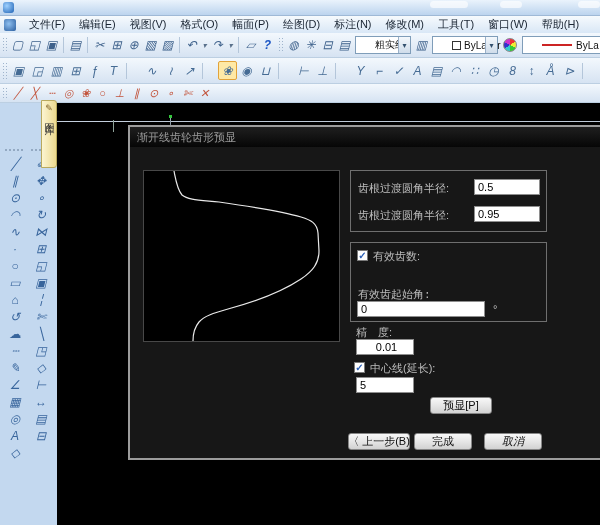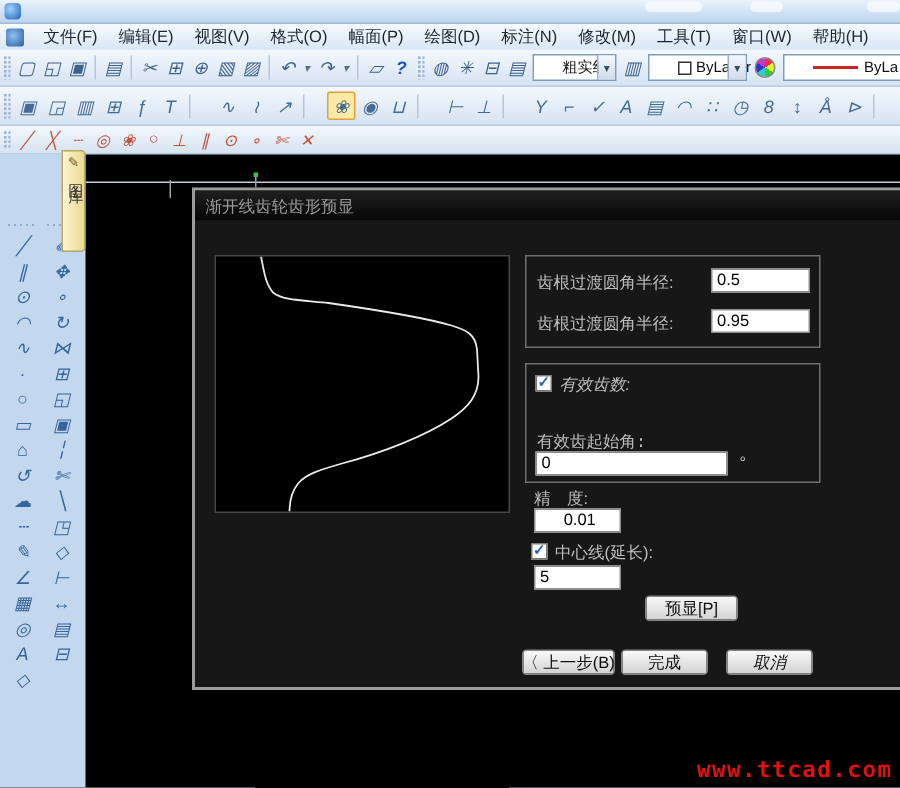--- a/index.html
+++ b/index.html
@@ -486,21 +486,20 @@
       </span>
     </div>
 </div>
 
 <div class="abs canvas">
   <div class="tab-baseline"></div>
   <div class="mark1"></div>
   <div class="mark2"></div>
   <span class="gdot" style="left:112px;top:12px;"></span>
   <span class="gdot" style="left:112px;top:38px;"></span>
-  <div class="watermark">www.ttcad.com</div>
 </div>
 
 <div class="abs panel-tab">
   <span class="picon">✎</span>
   <span class="ptext">图库</span>
 </div>
 
 <div class="abs dialog">
   <div class="dlg-titlebar">
     <span class="dlg-title">渐开线齿轮齿形预显</span>
@@ -518,21 +517,21 @@
 
     <div class="groupbox" id="grp1">
       <span class="dlabel" style="left:7px;top:10px;">齿根过渡圆角半径:</span>
       <input class="dinput" style="right: 6px; top: 8px; width: 66px;" value="0.5">
       <span class="dlabel" style="left:7px;top:37px;">齿根过渡圆角半径:</span>
       <input class="dinput" style="right: 6px; top: 35px; width: 66px;" value="0.95">
     </div>
 
     <div class="groupbox" id="grp2">
       <span class="checkbox" style="left:6px;top:7px;">✓</span>
-      <span class="dlabel" style="left:22px;top:6px;font-style:italic;">有效齿数:</span>
+      <span class="dlabel" style="left:22px;top:6px;">有效齿数:</span>
       <span class="dlabel" style="left:7px;top:44px;font-family:Liberation Mono, monospace;">有效齿起始角:</span>
       <input class="dinput" style="left: 6px; top: 58px; width: 128px;" value="0">
       <span class="degree" style="left:142px;top:60px;">°</span>
     </div>
 
     <span class="dlabel" style="left:226px;top:178px;">精　度:</span>
     <input class="dinput" style="left: 226px; top: 192px; width: 58px; text-align: center;" value="0.01">
 
     <span class="checkbox" style="left:224px;top:215px;">✓</span>
     <span class="dlabel" style="left:240px;top:214px;text-align:right;">中心线(延长):</span>

